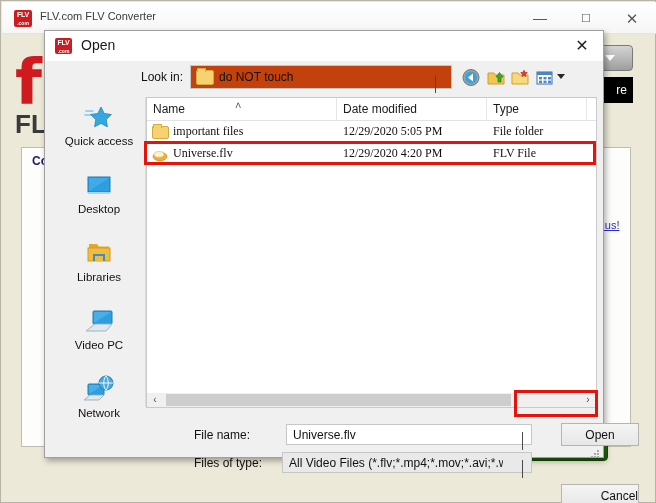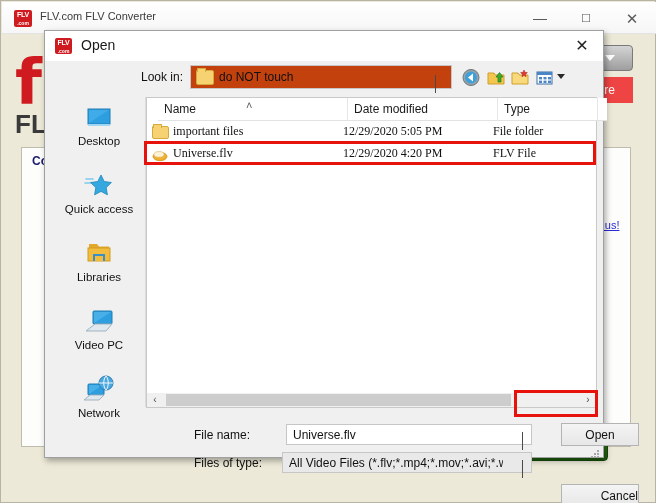--- a/index.html
+++ b/index.html
@@ -100,26 +100,26 @@
   #app-dropdown-btn .caret {
     position:absolute; left: 15px; top: 9px;
     width: 0; height: 0;
     border-left: 5px solid transparent;
     border-right: 5px solid transparent;
     border-top: 6px solid #ffffff;
   }
   #app-blue-btn {
     position: absolute; right: 22px; top: 76px;
     width: 54px; height: 26px;
-    background: #ef4444;
+    background: #000000;
     color: #ffffff;
     font-size: 12px;
     line-height: 26px;
     text-align: right;
-    padding-right: 18px;
+    padding-right: 6px;
     box-sizing: border-box;
   }
   #app-green-btn {
     position: absolute; left: 455px; top: 424px;
     width: 150px; height: 34px;
     background: linear-gradient(#3d8c1f, #1d5c0c);
     border: 1px solid #18490a;
     border-radius: 4px;
   }
   #app-footer {
@@ -265,21 +265,20 @@
     width: 451px; height: 310px;
     background: #ffffff;
     border: 1px solid #c9c9c9;
     box-sizing: border-box;
   }
   #col-header {
     position: absolute; left: 0; top: 0;
     width: 100%; height: 22px;
     background: #ffffff;
     border-bottom: 1px solid #e2e2e2;
-    margin-left: 11px;
   }
   .colh {
     position: absolute; top: 0; height: 22px;
     line-height: 22px;
     font-size: 12px; color: #1a1a1a;
     border-right: 1px solid #e6e6e6;
     box-sizing: border-box;
     padding-left: 6px;
   }
   #colh-name { left: 0; width: 190px; }
@@ -495,36 +494,36 @@
       </svg>
     </span>
     <span id="tb-views-caret"></span>
   </div>
 
   <div id="places-bar">
 
     <div class="place">
       <div class="pi">
         <svg width="34" height="30" viewBox="0 0 34 30">
+          <path d="M4 8 h7 M3 12 h6" stroke="#7ec8ef" stroke-width="1.6" stroke-linecap="round"></path>
+          <path d="M19 4 l3.2 6.5 7.2 1 -5.2 5.1 1.2 7.2 -6.4-3.4 -6.4 3.4 1.2-7.2 -5.2-5.1 7.2-1 Z" fill="#36a8e0" stroke="#1b86bd" stroke-width="0.8"></path>
+        </svg>
+      </div>
+      <div class="plabel">Quick access</div>
+    </div>
+
+    <div class="place">
+      <div class="pi">
+        <svg width="34" height="30" viewBox="0 0 34 30">
           <rect x="6" y="6" width="22" height="15" fill="#2d9ee0" stroke="#1d7cb4"></rect>
           <path d="M7 7 L27 7 L7 20 Z" fill="#4fb6ef" opacity="0.55"></path>
           <rect x="6" y="21" width="22" height="2" fill="#9fd6f2"></rect>
         </svg>
       </div>
       <div class="plabel">Desktop</div>
-    </div>
-
-    <div class="place">
-      <div class="pi">
-        <svg width="34" height="30" viewBox="0 0 34 30">
-          <path d="M4 8 h7 M3 12 h6" stroke="#7ec8ef" stroke-width="1.6" stroke-linecap="round"></path>
-          <path d="M19 4 l3.2 6.5 7.2 1 -5.2 5.1 1.2 7.2 -6.4-3.4 -6.4 3.4 1.2-7.2 -5.2-5.1 7.2-1 Z" fill="#36a8e0" stroke="#1b86bd" stroke-width="0.8"></path>
-        </svg>
-      </div>
-      <div class="plabel">Quick access</div>
     </div>
 
     <div class="place">
       <div class="pi">
         <svg width="34" height="30" viewBox="0 0 34 30">
           <path d="M7 5 h8 l2 2.5 h10 V10 H7 Z" fill="#e3a82b"></path>
           <rect x="6" y="9" width="22" height="13" fill="#f2bc3f" stroke="#d09b22"></rect>
           <rect x="11" y="15" width="12" height="7" fill="#3b8fc9"></rect>
           <rect x="13" y="17" width="8" height="5" fill="#f2bc3f"></rect>
         </svg>

